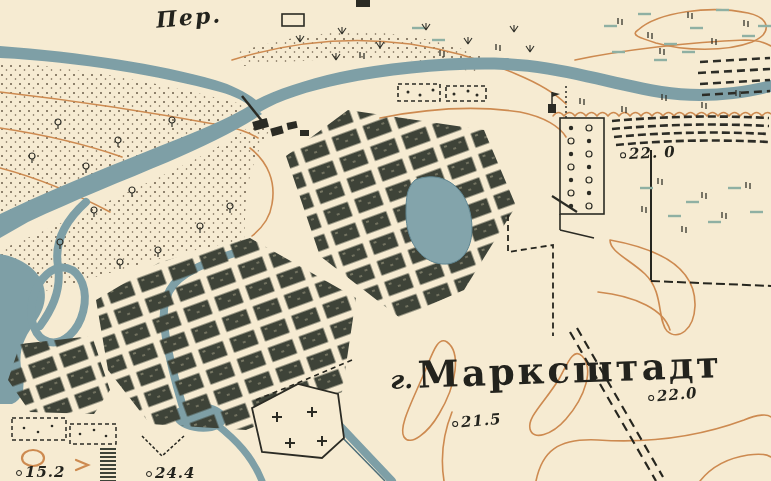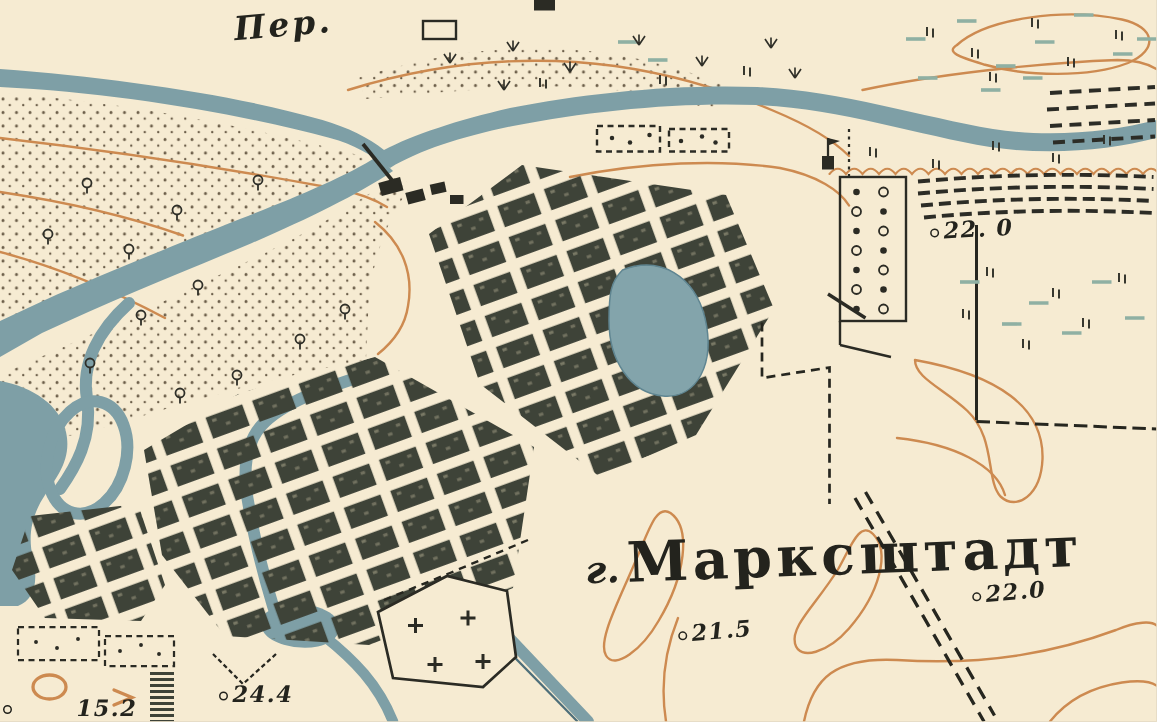--- a/index.html
+++ b/index.html
@@ -12,22 +12,22 @@
   #lbl-town{left:390px;top:348px;transform:rotate(-2deg);font-weight:700;}
   #lbl-town .prefix{font-size:25px;font-style:italic;margin-right:5px;}
   #lbl-town .name{font-size:37px;letter-spacing:3px;}
   .spot{position:absolute;z-index:5;display:flex;align-items:flex-start;color:#23231d;
         font-style:italic;font-weight:700;font-size:15px;letter-spacing:1px;}
   .spot .dot{width:4px;height:4px;border:1.5px solid #23231d;border-radius:50%;
         margin:7px 3px 0 0;flex:none;}
   #spot-1{left:620px;top:144px;transform:rotate(-3deg);}
   #spot-2{left:452px;top:412px;transform:rotate(-5deg);}
   #spot-3{left:648px;top:386px;transform:rotate(-5deg);}
-  #spot-4{left:2px;top:463px;gap:40px;}
-  #spot-5{left:146px;top:454px;}
+  #spot-4{left:16px;top:463px;}
+  #spot-5{left:146px;top:464px;}
 </style>
 </head>
 <body>
 
 <div id="stage">
 
 <svg width="771" height="481" viewBox="0 0 771 481">
   <defs>
     <pattern id="sand" width="9" height="9" patternUnits="userSpaceOnUse">
       <circle cx="2" cy="3" r="1" fill="#5c4e3a"></circle>

